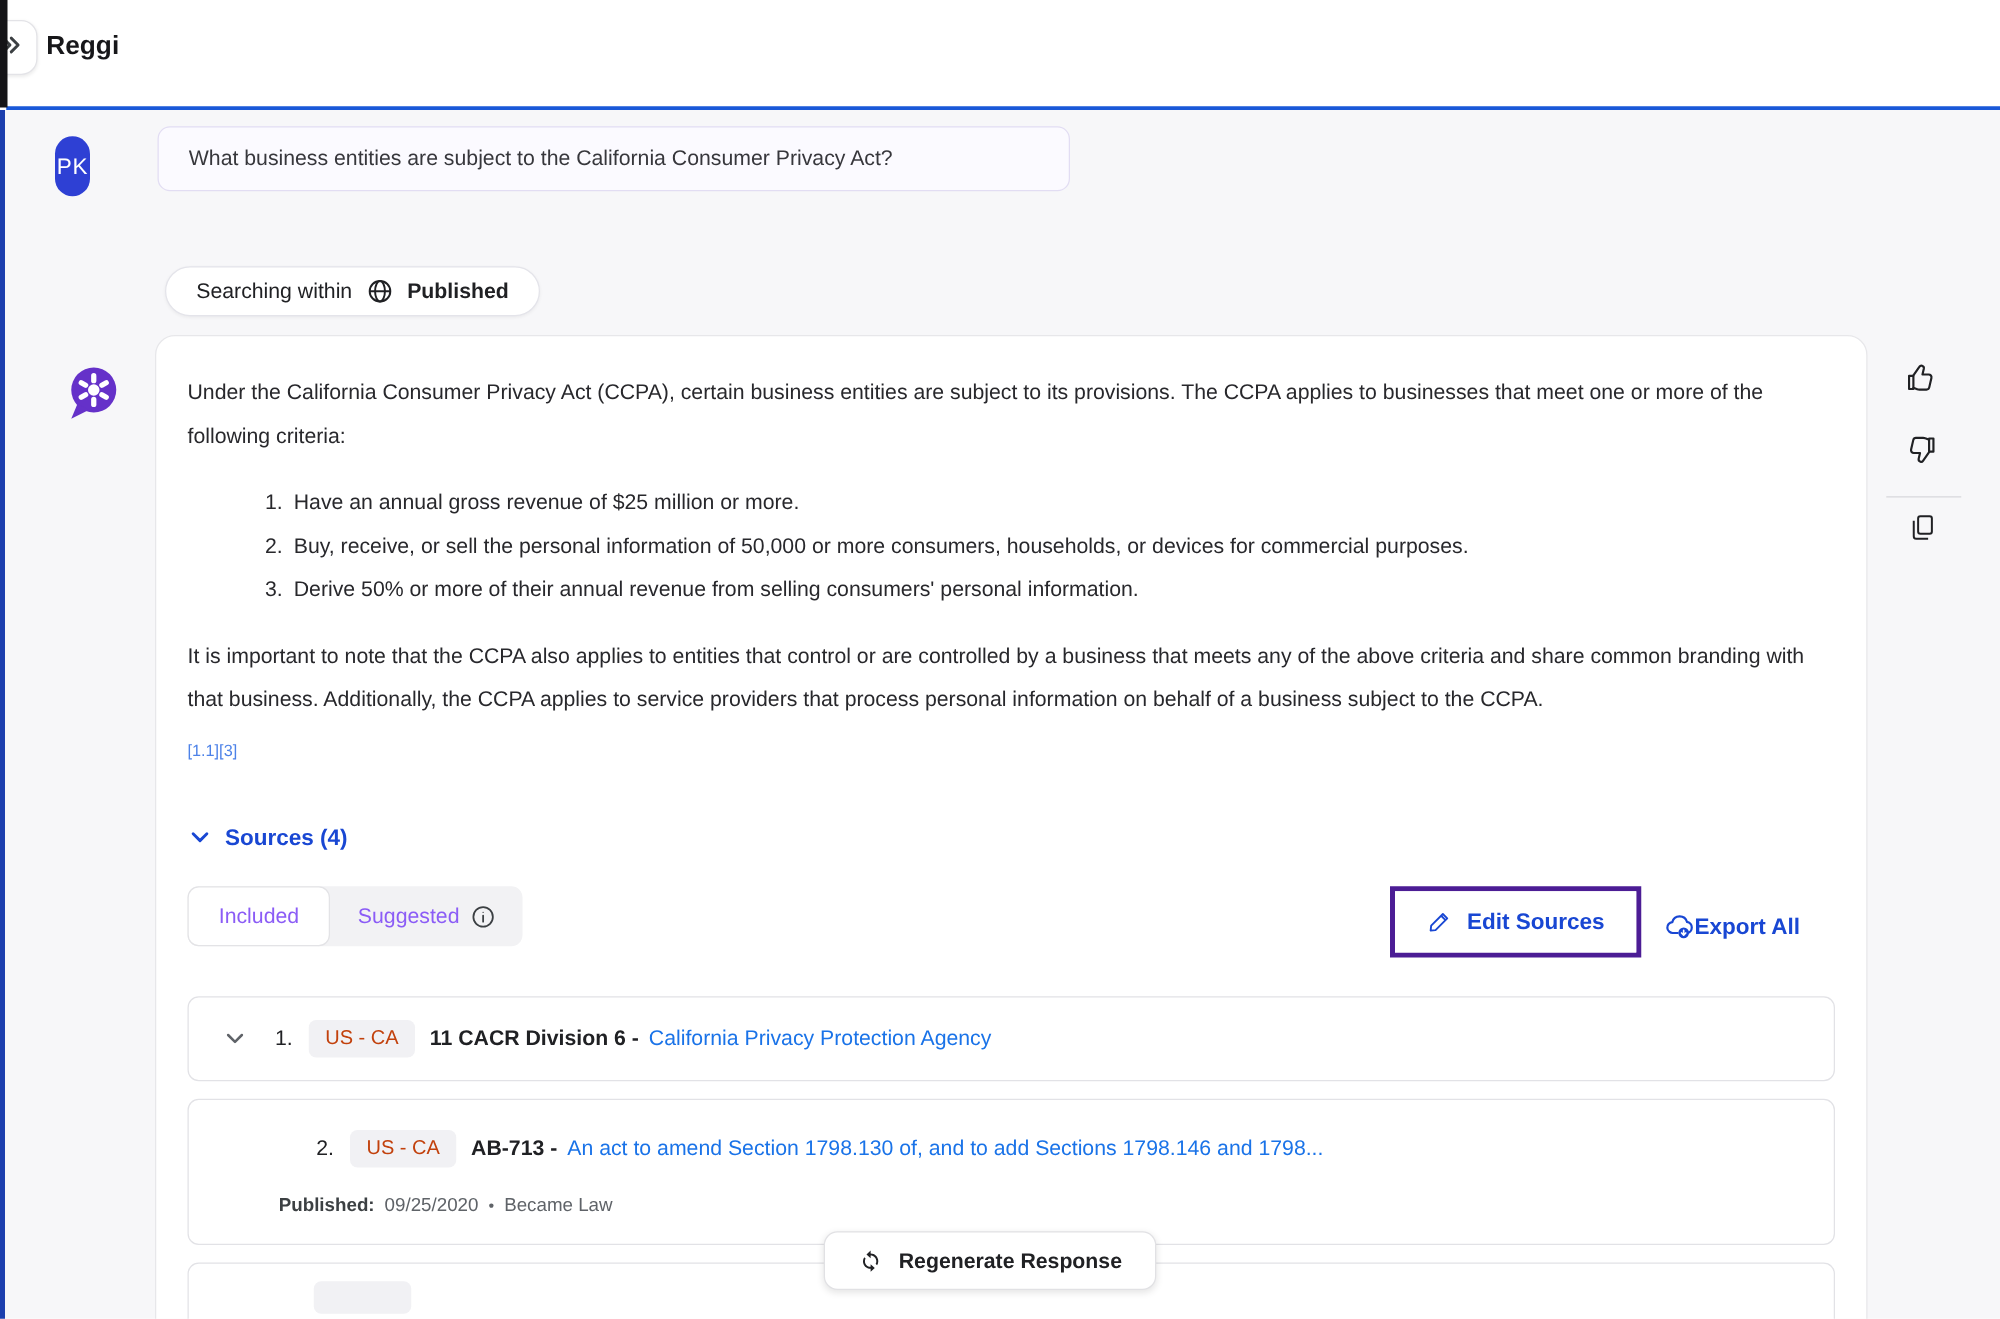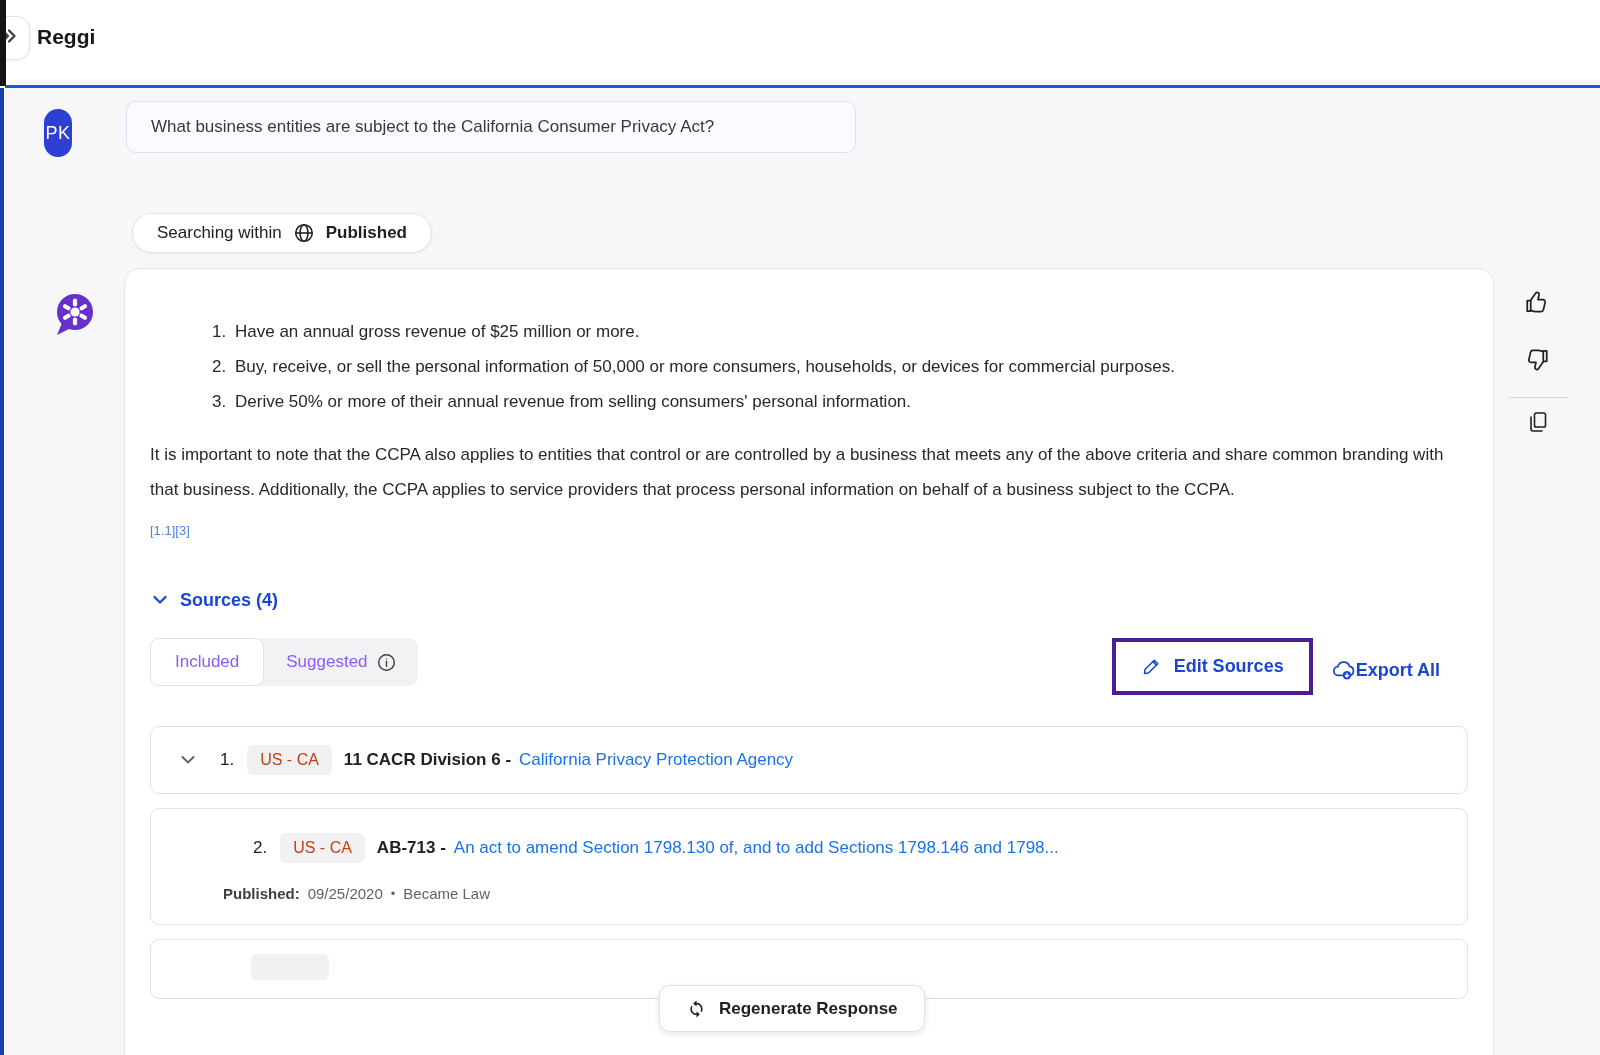--- a/index.html
+++ b/index.html
@@ -175,20 +175,21 @@
         <path d="M17.5 17.2 L14 15.2"></path>
           <path d="M30.5 24.8 L34 26.8"></path>
         <path d="M17.5 24.8 L14 26.8"></path>
           <path d="M30.5 17.2 L34 15.2"></path>
       </g>
       <circle cx="24" cy="21" r="4.6" fill="#ffffff"></circle>
     </svg>
   </div>
 
   <div class="response-card">
+    <div class="resp-text">Under the California Consumer Privacy Act (CCPA), certain business entities are subject to its provisions. The CCPA applies to businesses that meet one or more of the following criteria:</div>
 
     <div class="resp-list">
       <div class="resp-li">
         <span class="li-num">1.</span>
         <span>Have an annual gross revenue of $25 million or more.</span>
       </div>
       <div class="resp-li">
         <span class="li-num">2.</span>
         <span>Buy, receive, or sell the personal information of 50,000 or more consumers, households, or devices for commercial purposes.</span>
       </div>

